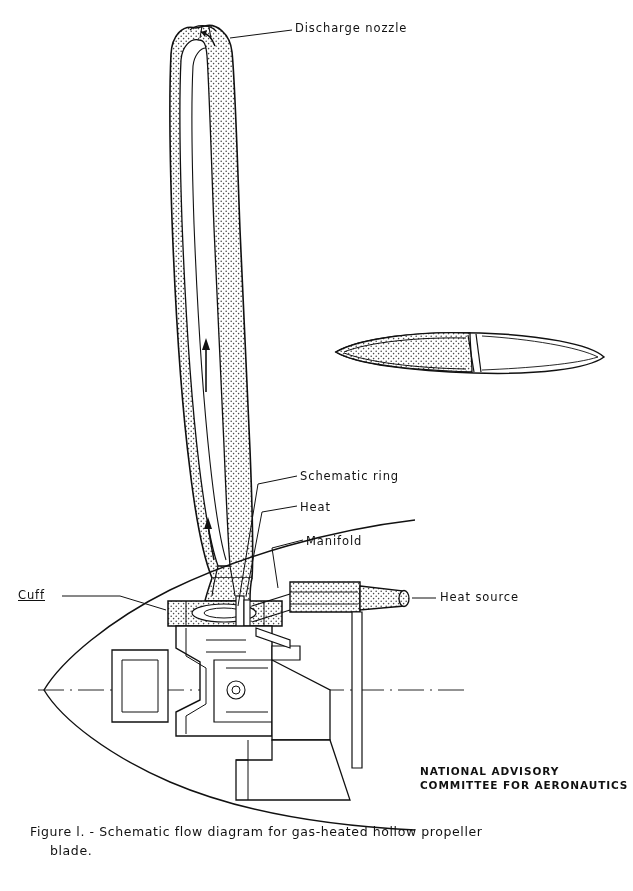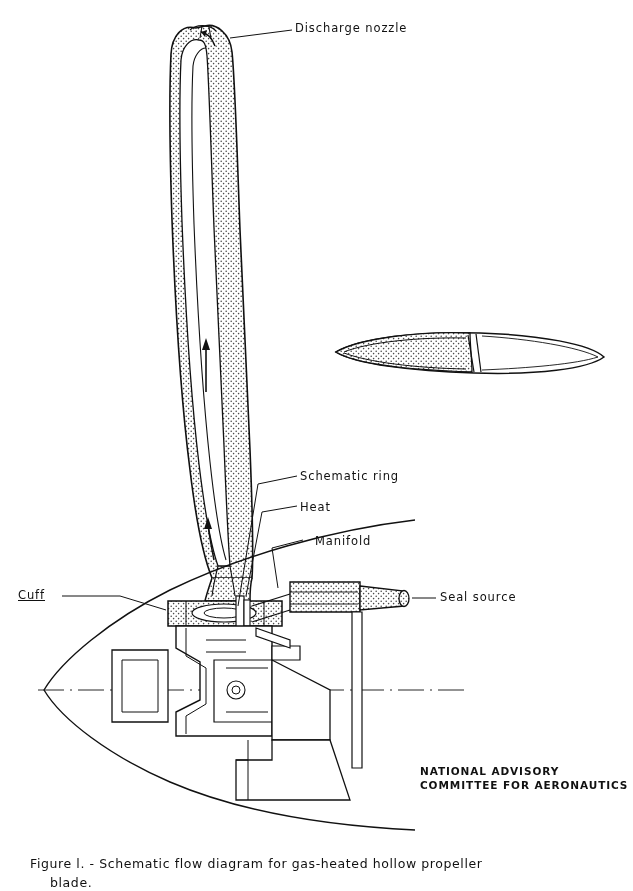--- a/index.html
+++ b/index.html
@@ -32,21 +32,21 @@
     font-family: "DejaVu Sans", sans-serif;
     font-size: 11.5px;
     letter-spacing: 0.9px;
     color: #111111;
     white-space: nowrap;
   }
   .lbl-discharge { left: 295px; top: 21px; }
   .lbl-crosssec  { left: 344px; top: 386px; }
   .lbl-collector { left: 300px; top: 469px; }
   .lbl-seal      { left: 300px; top: 500px; }
-  .lbl-manifold  { left: 306px; top: 534px; margin-left: 9px; }
+  .lbl-manifold  { left: 306px; top: 534px; }
   .lbl-heat      { left: 440px; top: 590px; }
   .lbl-cuff      { left: 18px;  top: 588px; text-decoration: underline; }
 
   .naca {
     position: absolute;
     left: 420px;
     top: 764px;
     font-family: "DejaVu Sans", sans-serif;
     font-size: 10.5px;
     font-weight: bold;
@@ -58,21 +58,20 @@
   .caption {
     position: absolute;
     left: 30px;
     top: 822px;
     width: 575px;
     font-family: "DejaVu Sans", sans-serif;
     font-size: 12.5px;
     letter-spacing: 0.6px;
     line-height: 19px;
     color: #111111;
-    margin-top: 32px;
   }
   .caption .cap-line1 { display: block; text-align: left; }
   .caption .cap-line2 { display: block; text-align: left; padding-left: 20px; }
 </style>
 </head>
 <body>
 
 <div id="figure-root">
 
   <svg class="figure-svg" viewBox="0 0 633 891">
@@ -233,21 +232,21 @@
       <path d="M436,598 L412,598"></path>
 
       <path d="M62,596 L120,596 L166,610"></path>
     </g>
   </svg>
 
   <div class="lbl lbl-discharge">Discharge nozzle</div>
   <div class="lbl lbl-collector">Schematic ring</div>
   <div class="lbl lbl-seal">Heat</div>
   <div class="lbl lbl-manifold">Manifold</div>
-  <div class="lbl lbl-heat">Seal source</div>
+  <div class="lbl lbl-heat">Heat source</div>
   <div class="lbl lbl-cuff">Cuff</div>
 
   <div class="naca">
     <div>NATIONAL ADVISORY</div>
     <div>COMMITTEE FOR AERONAUTICS</div>
   </div>
 
   <div class="caption">
     <span class="cap-line1">Figure l. - Schematic flow diagram for gas-heated hollow propeller</span>
     <span class="cap-line2">blade.</span>

